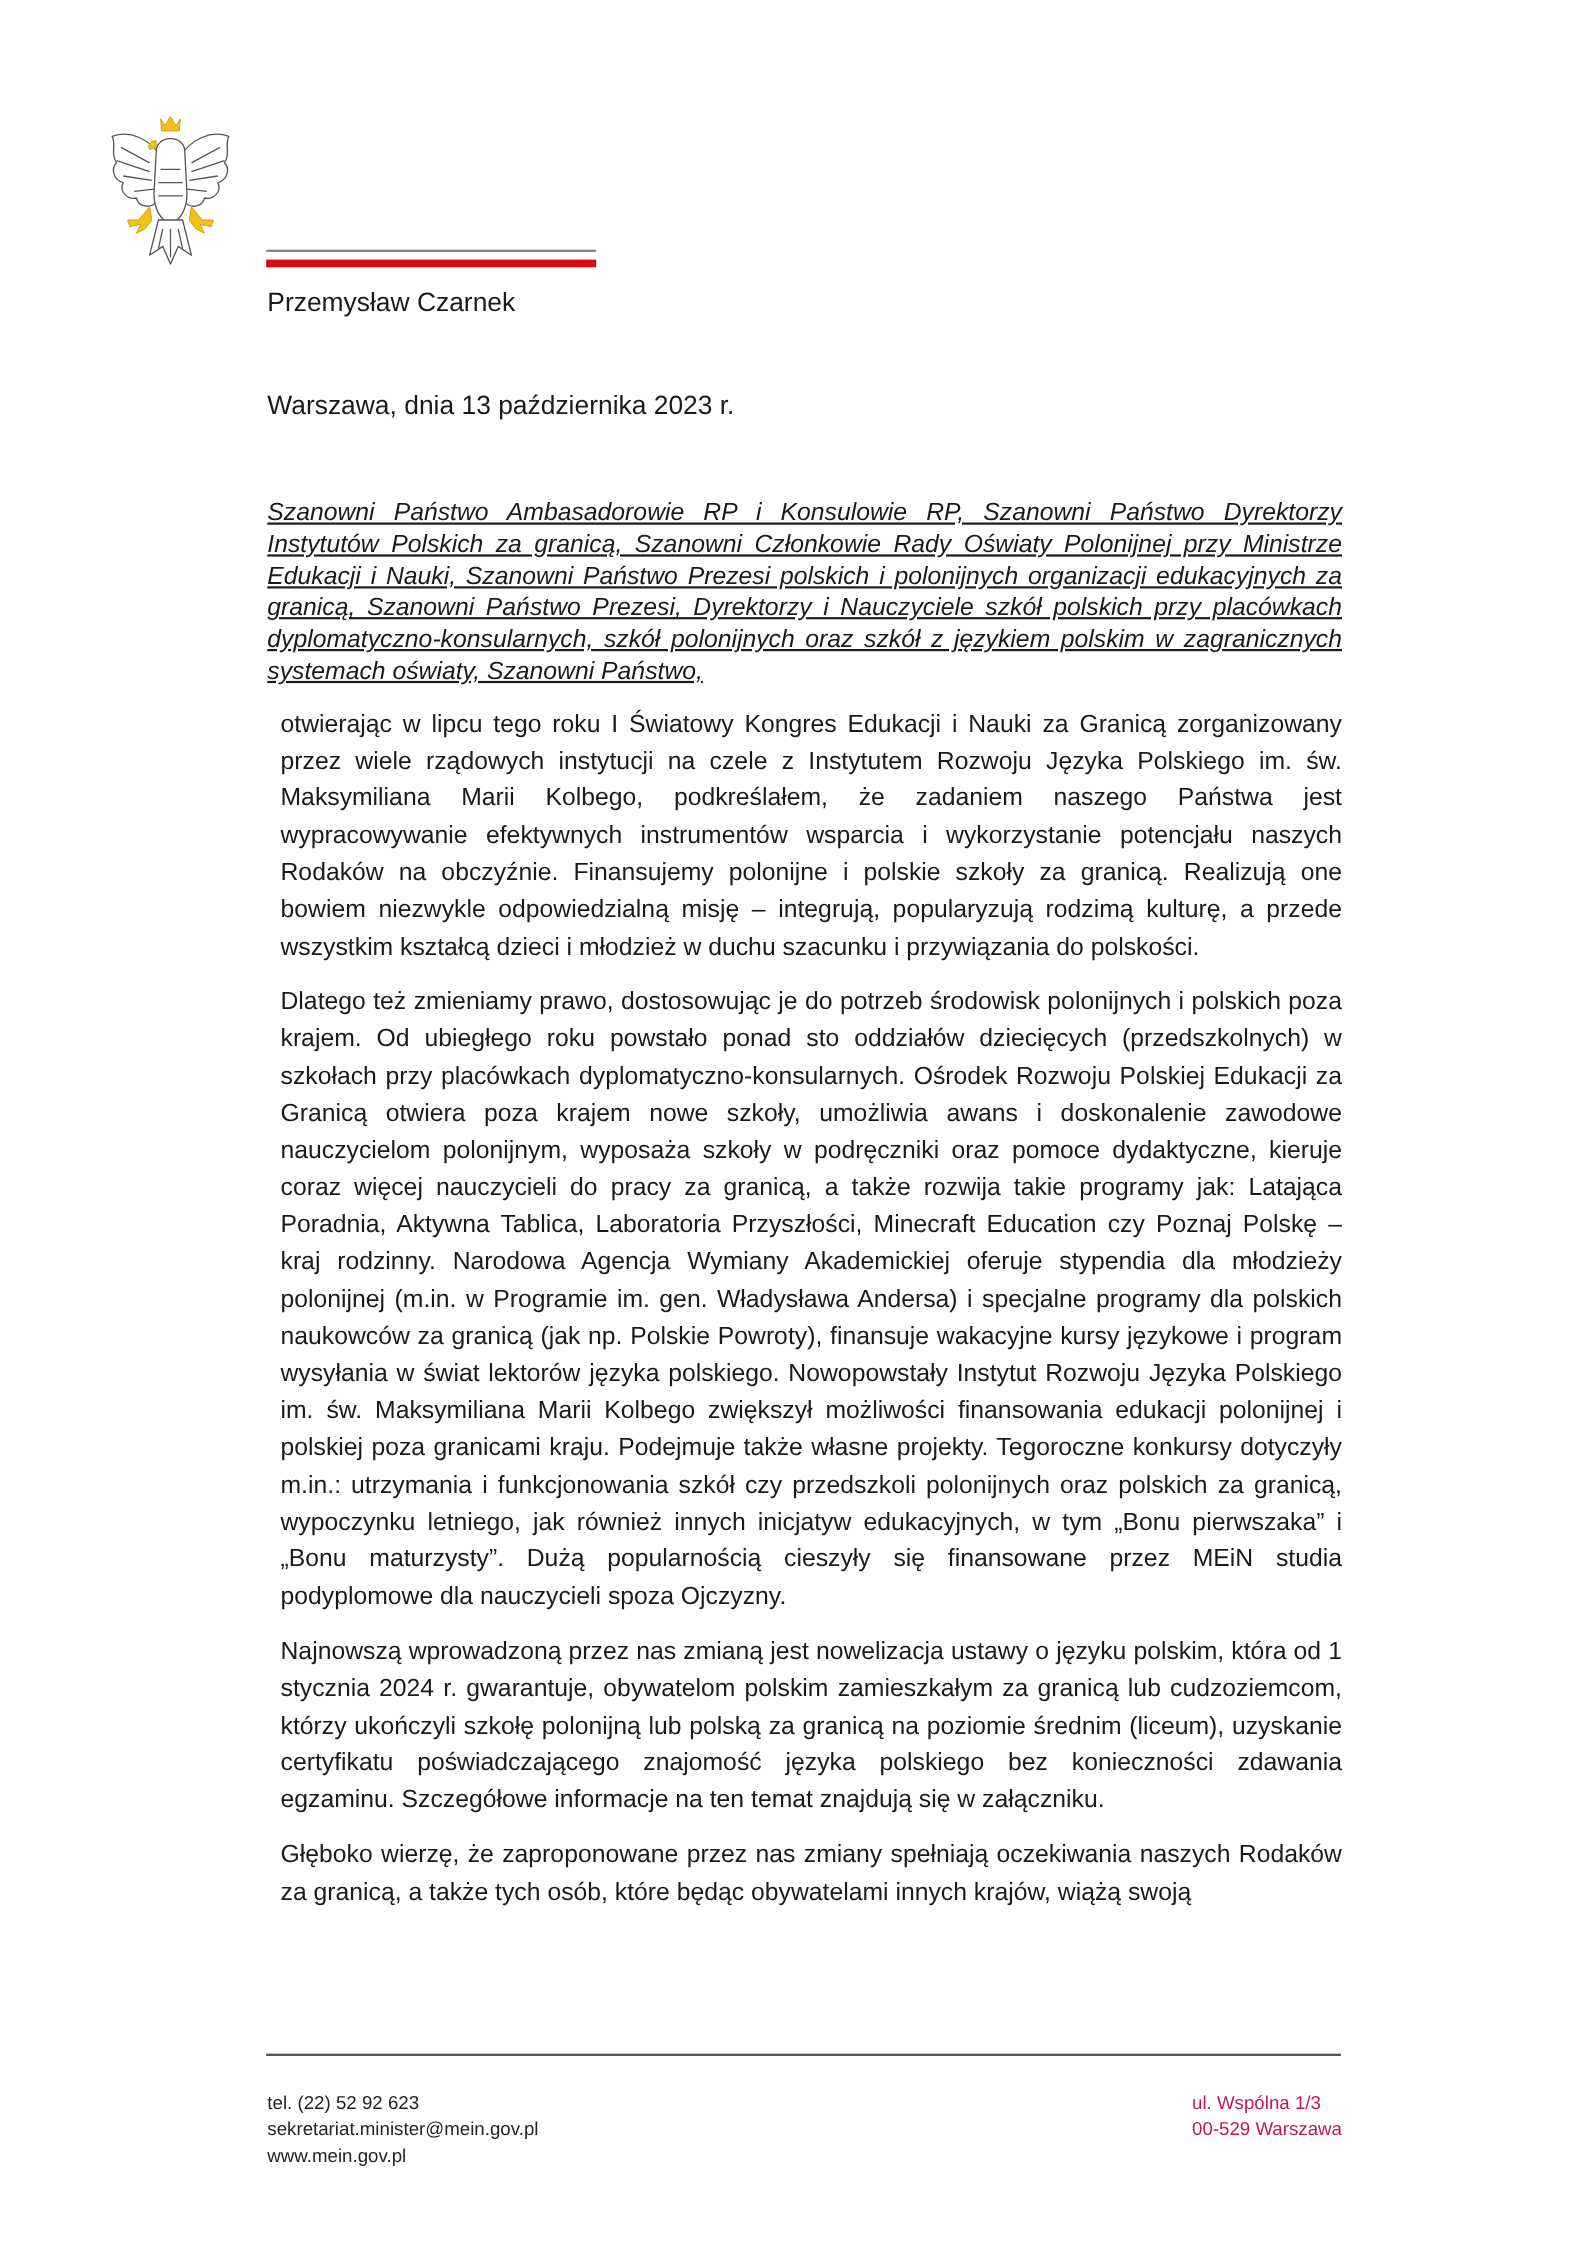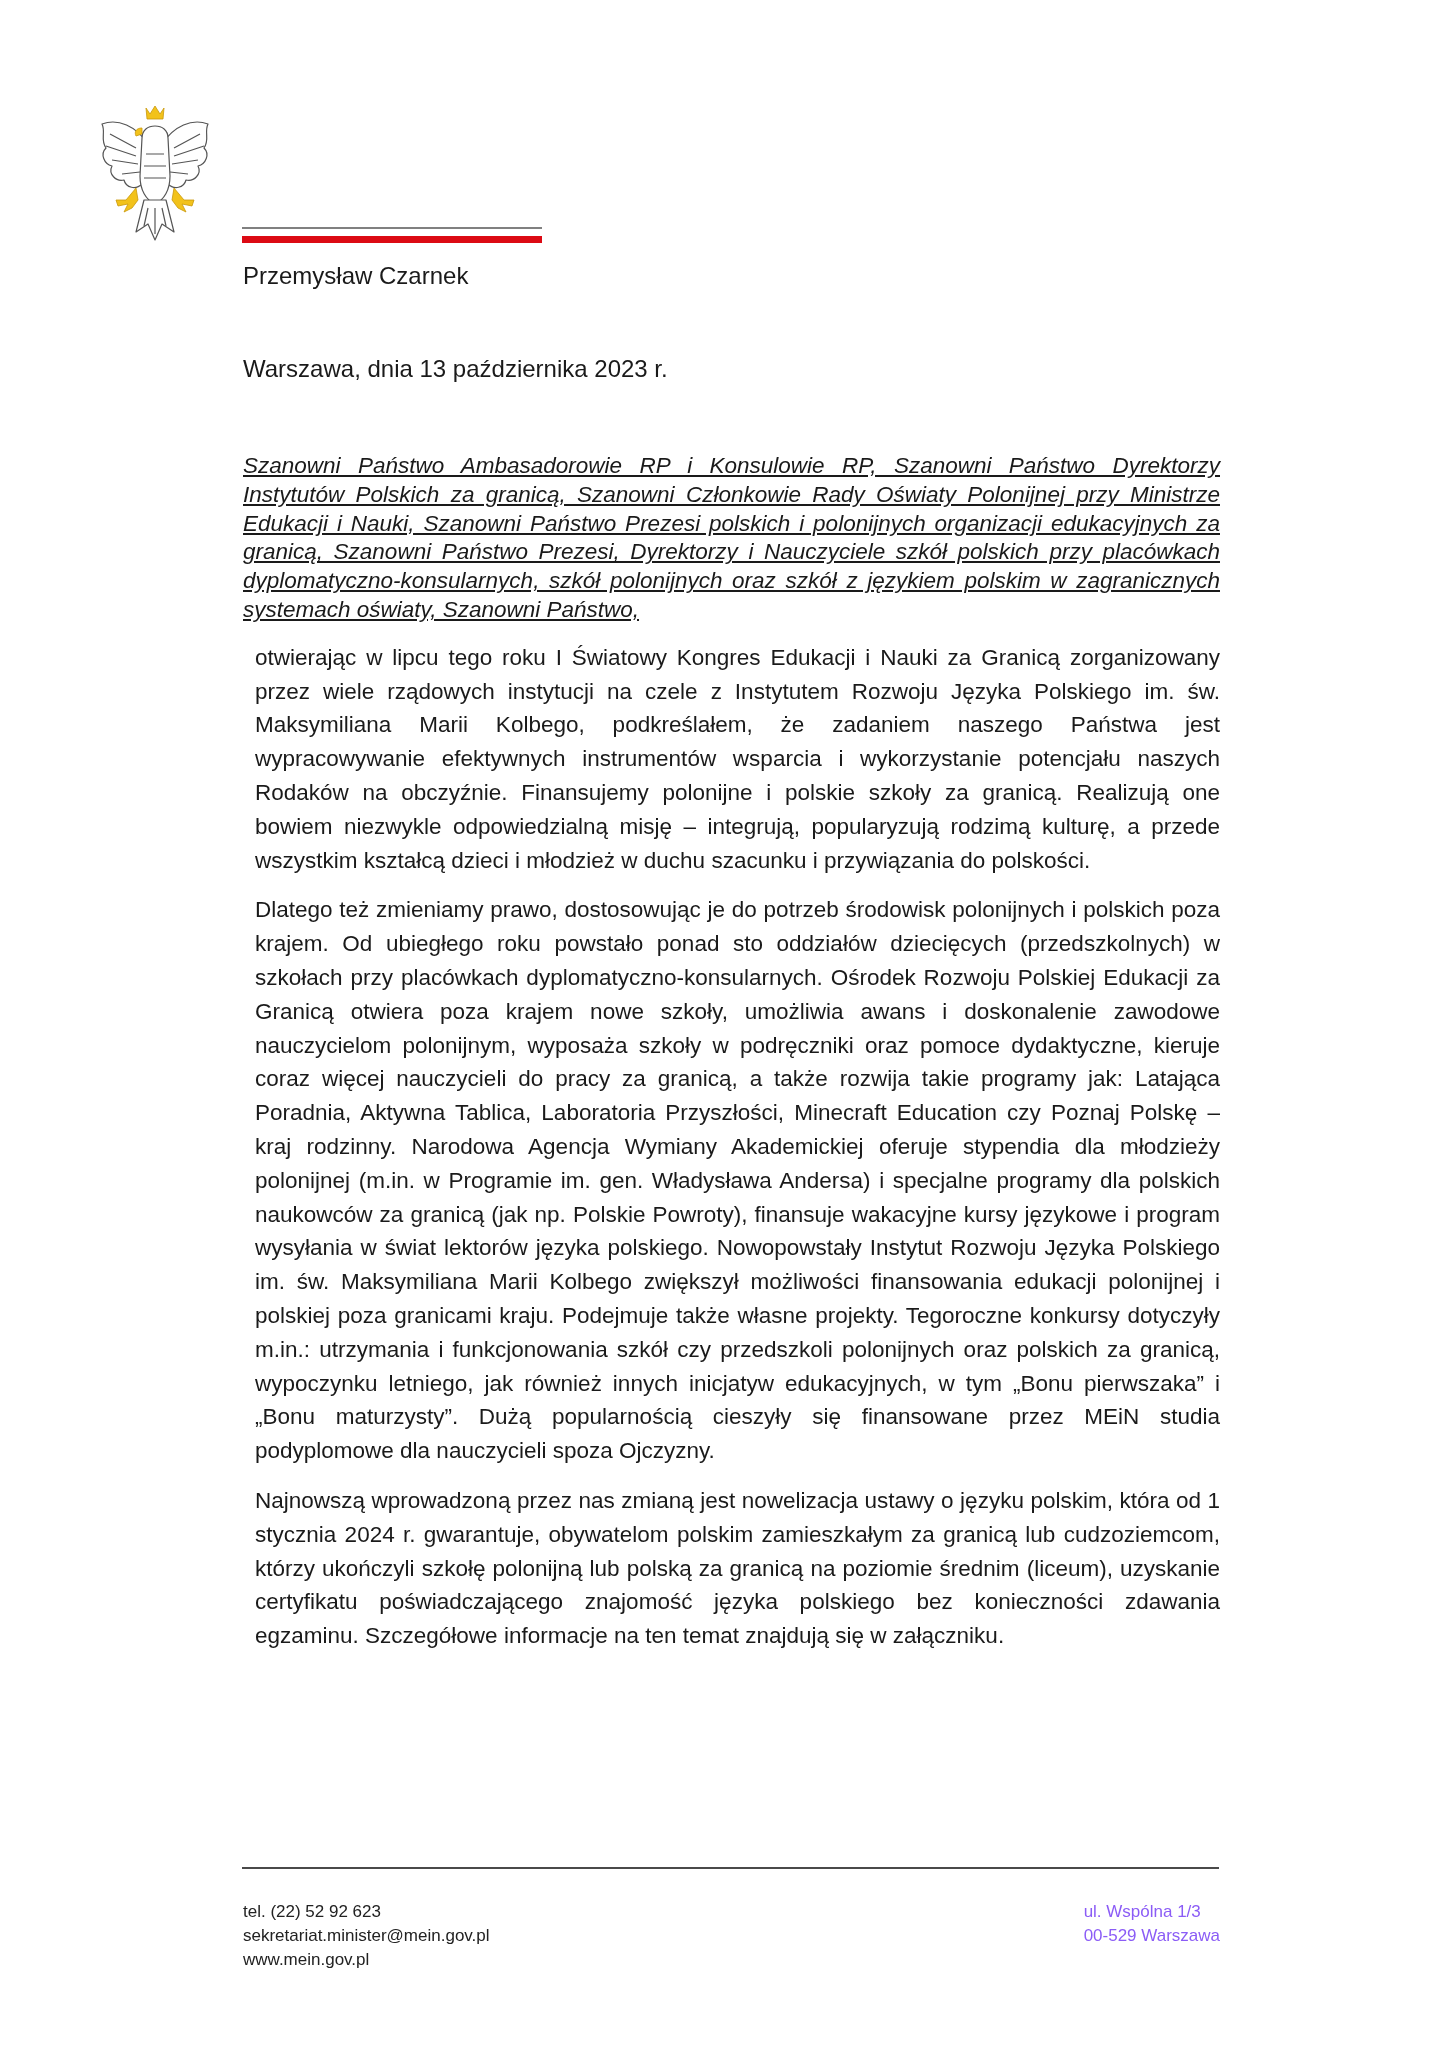--- a/index.html
+++ b/index.html
@@ -9,21 +9,21 @@
   .brand { position: absolute; left: 241px; top: 112px; font-size: 40px; line-height: 44px; color: #111; letter-spacing: -0.3px; }
   .rule-grey { position: absolute; left: 242px; top: 227px; width: 300px; height: 2px; background: #808080; }
   .rule-red { position: absolute; left: 242px; top: 236px; width: 300px; height: 7px; background: #dc0a14; }
   .minister-name { position: absolute; left: 243px; top: 262px; font-size: 24px; color: #1a1a1a; }
   .date { position: absolute; left: 243px; top: 355px; font-size: 24px; color: #1a1a1a; }
   .content { position: absolute; left: 243px; top: 452px; width: 977px; }
   .salutation { font-style: italic; font-size: 22.5px; line-height: 28.8px; text-align: justify; margin: 0 0 16px 0; color: #1a1a1a; text-decoration: underline; }
   .para { font-size: 22.5px; line-height: 33.8px; text-align: justify; margin: 0 0 16px 12px; color: #1a1a1a; }
   .footer-rule { position: absolute; left: 242px; top: 1867px; width: 977px; height: 2px; background: #4a4a4a; }
   .footer-left { position: absolute; left: 243px; top: 1900px; font-size: 17px; line-height: 24px; color: #222; }
-  .footer-right { position: absolute; right: 229px; top: 1900px; font-size: 17px; line-height: 24px; color: #8b5cf6; text-align: left; }
+  .footer-right { position: absolute; right: 229px; top: 1900px; font-size: 17px; line-height: 24px; color: #be185d; text-align: left; }
   .footer-line { display: block; }
 </style>
 </head>
 <body>
 
 <svg class="emblem" viewBox="0 0 118 140" xmlns="http://www.w3.org/2000/svg">
   <g fill="#ffffff" stroke="#555" stroke-width="1.2" stroke-linejoin="round">
 
     <path d="M52 40 C40 22, 22 14, 6 20 C10 28, 4 36, 10 44 C4 50, 8 60, 16 62 C12 70, 20 78, 28 76 C30 84, 40 86, 46 80 Z"></path>
     <path d="M14 30 L40 44 M10 42 L40 52 M16 56 L42 60 M26 70 L44 68" fill="none"></path>
@@ -52,20 +52,21 @@
 <div class="rule-red"></div>
 <div class="minister-name">Przemysław Czarnek</div>
 
 <div class="date">Warszawa, dnia 13 października 2023 r.</div>
 
 <div class="content">
   <p class="salutation">Szanowni Państwo Ambasadorowie RP i Konsulowie RP, Szanowni Państwo Dyrektorzy Instytutów Polskich za granicą, Szanowni Członkowie Rady Oświaty Polonijnej przy Ministrze Edukacji i Nauki, Szanowni Państwo Prezesi polskich i polonijnych organizacji edukacyjnych za granicą, Szanowni Państwo Prezesi, Dyrektorzy i Nauczyciele szkół polskich przy placówkach dyplomatyczno-konsularnych, szkół polonijnych oraz szkół z językiem polskim w zagranicznych systemach oświaty, Szanowni Państwo,</p>
   <p class="para">otwierając w lipcu tego roku I Światowy Kongres Edukacji i Nauki za Granicą zorganizowany przez wiele rządowych instytucji na czele z Instytutem Rozwoju Języka Polskiego im. św. Maksymiliana Marii Kolbego, podkreślałem, że zadaniem naszego Państwa jest wypracowywanie efektywnych instrumentów wsparcia i wykorzystanie potencjału naszych Rodaków na obczyźnie. Finansujemy polonijne i polskie szkoły za granicą. Realizują one bowiem niezwykle odpowiedzialną misję – integrują, popularyzują rodzimą kulturę, a przede wszystkim kształcą dzieci i młodzież w duchu szacunku i przywiązania do polskości.</p>
   <p class="para">Dlatego też zmieniamy prawo, dostosowując je do potrzeb środowisk polonijnych i polskich poza krajem. Od ubiegłego roku powstało ponad sto oddziałów dziecięcych (przedszkolnych) w szkołach przy placówkach dyplomatyczno-konsularnych. Ośrodek Rozwoju Polskiej Edukacji za Granicą otwiera poza krajem nowe szkoły, umożliwia awans i doskonalenie zawodowe nauczycielom polonijnym, wyposaża szkoły w podręczniki oraz pomoce dydaktyczne, kieruje coraz więcej nauczycieli do pracy za granicą, a także rozwija takie programy jak: Latająca Poradnia, Aktywna Tablica, Laboratoria Przyszłości, Minecraft Education czy Poznaj Polskę – kraj rodzinny. Narodowa Agencja Wymiany Akademickiej oferuje stypendia dla młodzieży polonijnej (m.in. w Programie im. gen. Władysława Andersa) i specjalne programy dla polskich naukowców za granicą (jak np. Polskie Powroty), finansuje wakacyjne kursy językowe i program wysyłania w świat lektorów języka polskiego. Nowopowstały Instytut Rozwoju Języka Polskiego im. św. Maksymiliana Marii Kolbego zwiększył możliwości finansowania edukacji polonijnej i polskiej poza granicami kraju. Podejmuje także własne projekty. Tegoroczne konkursy dotyczyły m.in.: utrzymania i funkcjonowania szkół czy przedszkoli polonijnych oraz polskich za granicą, wypoczynku letniego, jak również innych inicjatyw edukacyjnych, w tym „Bonu pierwszaka” i „Bonu maturzysty”. Dużą popularnością cieszyły się finansowane przez MEiN studia podyplomowe dla nauczycieli spoza Ojczyzny.</p>
   <p class="para">Najnowszą wprowadzoną przez nas zmianą jest nowelizacja ustawy o języku polskim, która od 1 stycznia 2024 r. gwarantuje, obywatelom polskim zamieszkałym za granicą lub cudzoziemcom, którzy ukończyli szkołę polonijną lub polską za granicą na poziomie średnim (liceum), uzyskanie certyfikatu poświadczającego znajomość języka polskiego bez konieczności zdawania egzaminu. Szczegółowe informacje na ten temat znajdują się w załączniku.</p>
+  <p class="para">Głęboko wierzę, że zaproponowane przez nas zmiany spełniają oczekiwania naszych Rodaków za granicą, a także tych osób, które będąc obywatelami innych krajów, wiążą swoją</p>
 </div>
 
 <div class="footer-rule"></div>
 <div class="footer-left">
   <span class="footer-line">tel. (22) 52 92 623</span>
   <span class="footer-line">sekretariat.minister@mein.gov.pl</span>
   <span class="footer-line">www.mein.gov.pl</span>
 </div>
 <div class="footer-right">
   <span class="footer-line">ul. Wspólna 1/3</span>

